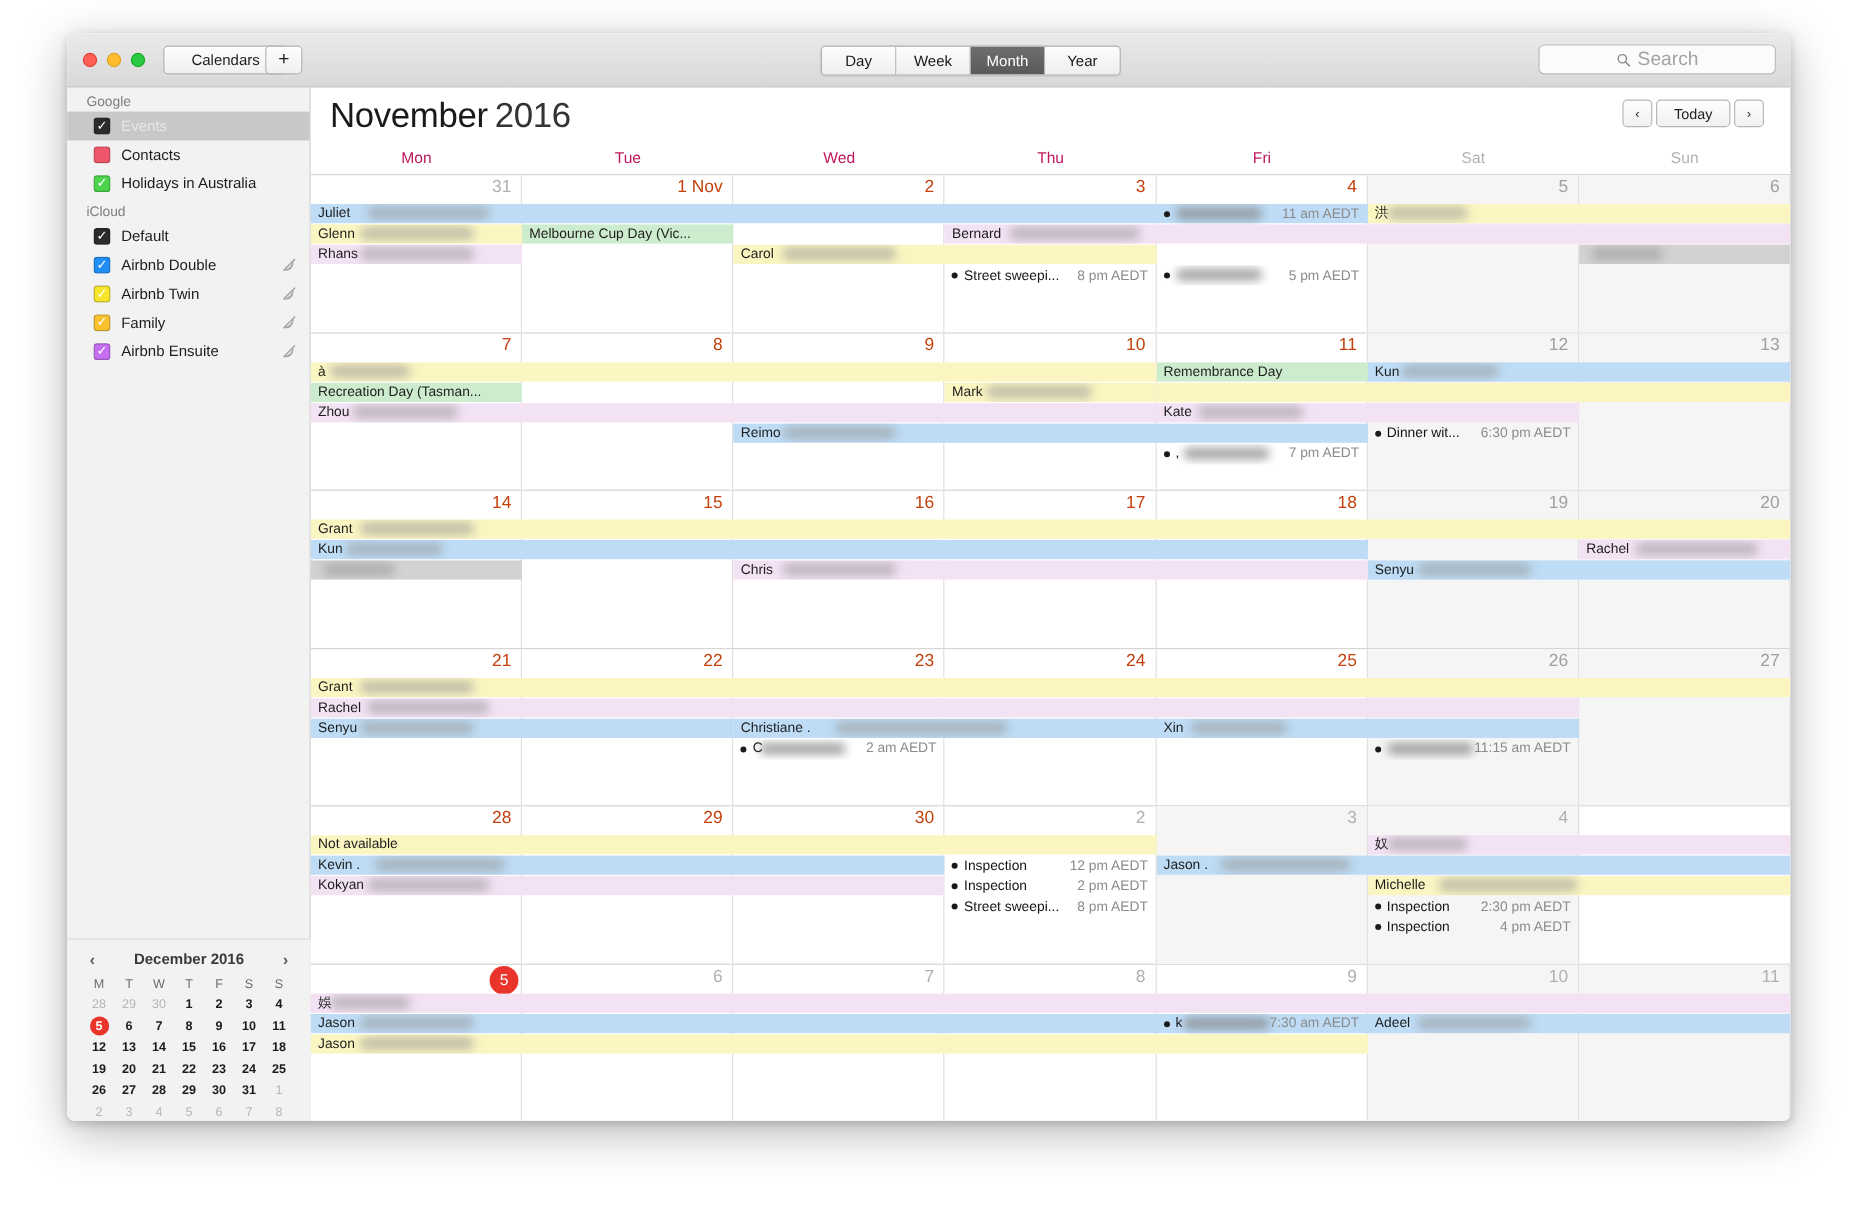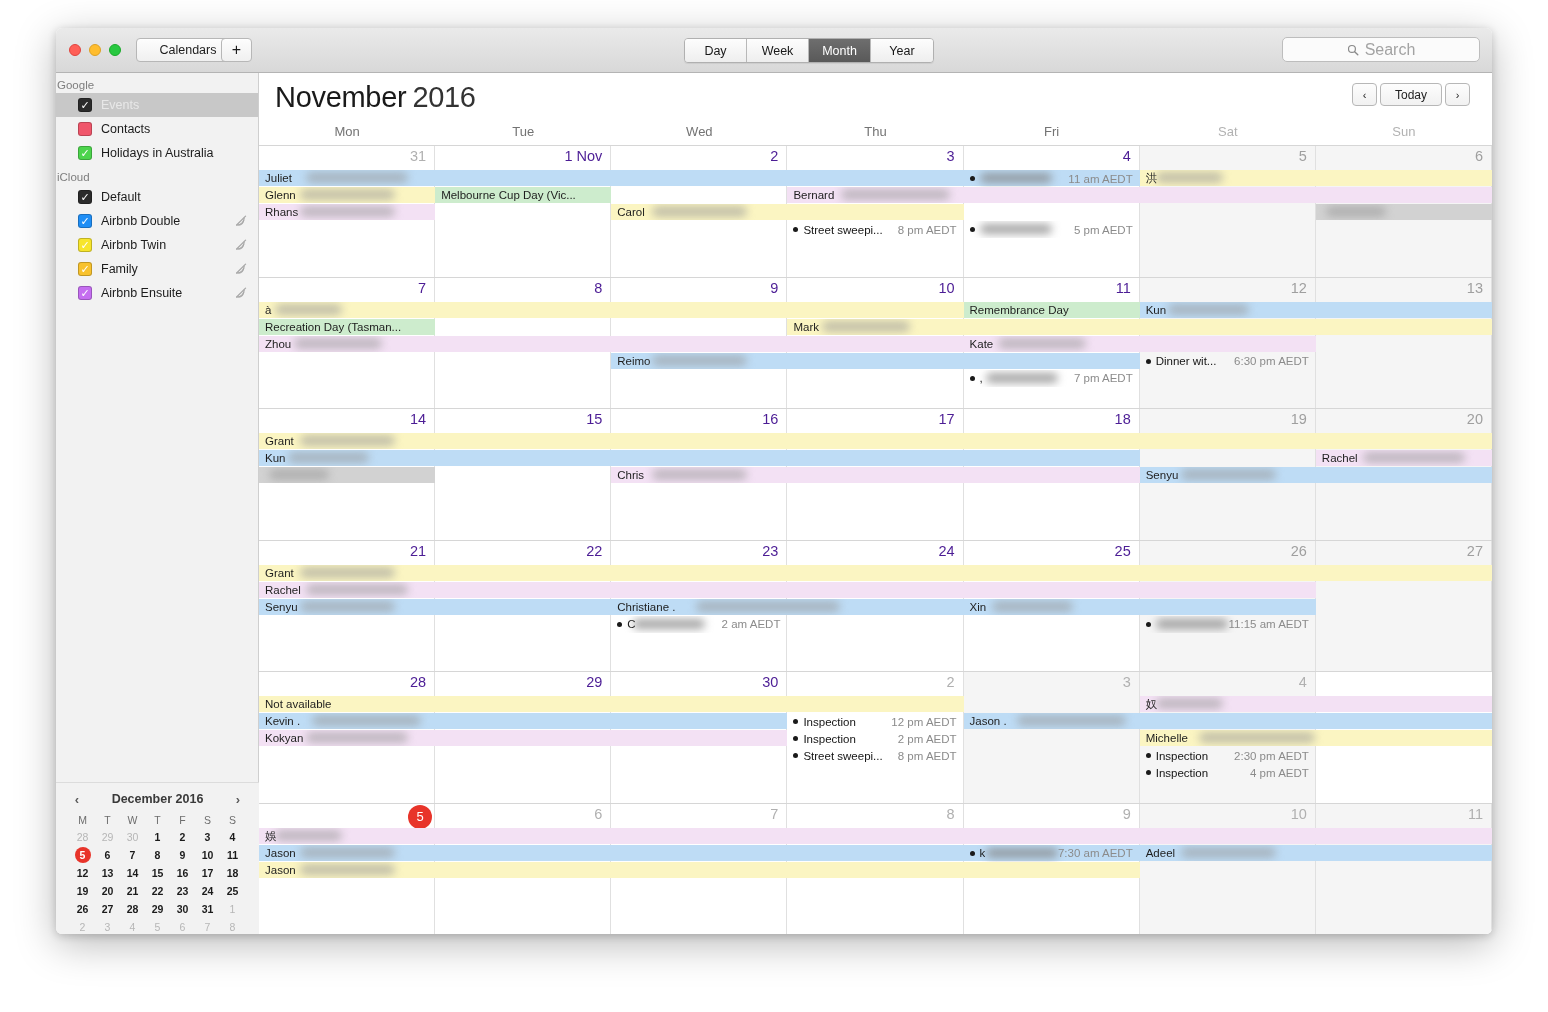--- a/index.html
+++ b/index.html
@@ -77,21 +77,21 @@
   #search .sph { font-size: 16px; color: #a3a3a3; }
 
   
   #sidebar {
     position: absolute; left: 0; top: 45px;
     width: 203px; height: 861px;
     background: #f2f2f2;
     border-right: 1px solid #cfcfcf;
   }
   .src-hdr {
-    padding: 6px 0 2px 1px;
+    padding: 6px 0 2px 16px;
     font-size: 11.5px; color: #7e7e7e;
   }
   .cal-row {
     height: 24px; display: flex; align-items: center;
     padding: 0 8px 0 22px; position: relative;
   }
   .cal-row.sel { background: #c8c8c8; }
   .cal-row.sel .cal-label { color: #e8e8e8; }
   .cbox {
     width: 14px; height: 14px; border-radius: 3px;
@@ -159,41 +159,41 @@
   #nav-prev, #nav-next { width: 25px; font-size: 11px; }
   #nav-today { width: 62px; }
 
   
   #dow-row {
     height: 28px; display: grid; grid-template-columns: repeat(7,1fr);
     border-bottom: 1px solid #d6d6d6;
   }
   .dow {
     display: flex; align-items: center; justify-content: center;
-    font-size: 13px; color: #737373;
+    font-size: 13px; color: #be185d;
   }
   .dow.wknd { color: #b2b2b2; }
 
   
   #weeks { height: 788px; display: flex; flex-direction: column; }
   .week {
     flex: 1 1 0; position: relative;
     border-bottom: 1px solid #d6d6d6;
     display: grid; grid-template-columns: repeat(7,1fr);
   }
   .week:last-child { border-bottom: none; }
   .daycell {
     position: relative; border-right: 1px solid #e0e0e0;
     overflow: hidden;
   }
   .daycell:last-child { border-right: none; }
   .daycell.wknd { background: #f5f5f5; }
   .daynum {
     position: absolute; right: 8px; top: 2px;
-    font-size: 14.5px; color: #4c1d95;
+    font-size: 14.5px; color: #c2410c;
   }
   .daynum.other { color: #b0b0b0; }
   .daynum.wknd { color: #9f9f9f; }
   .daynum.today-badge {
     right: 2px; top: 1px;
     width: 24px; height: 24px; line-height: 24px; text-align: center;
     background: #e8342a; color: #fff; border-radius: 50%; font-size: 13px;
   }
 
   

